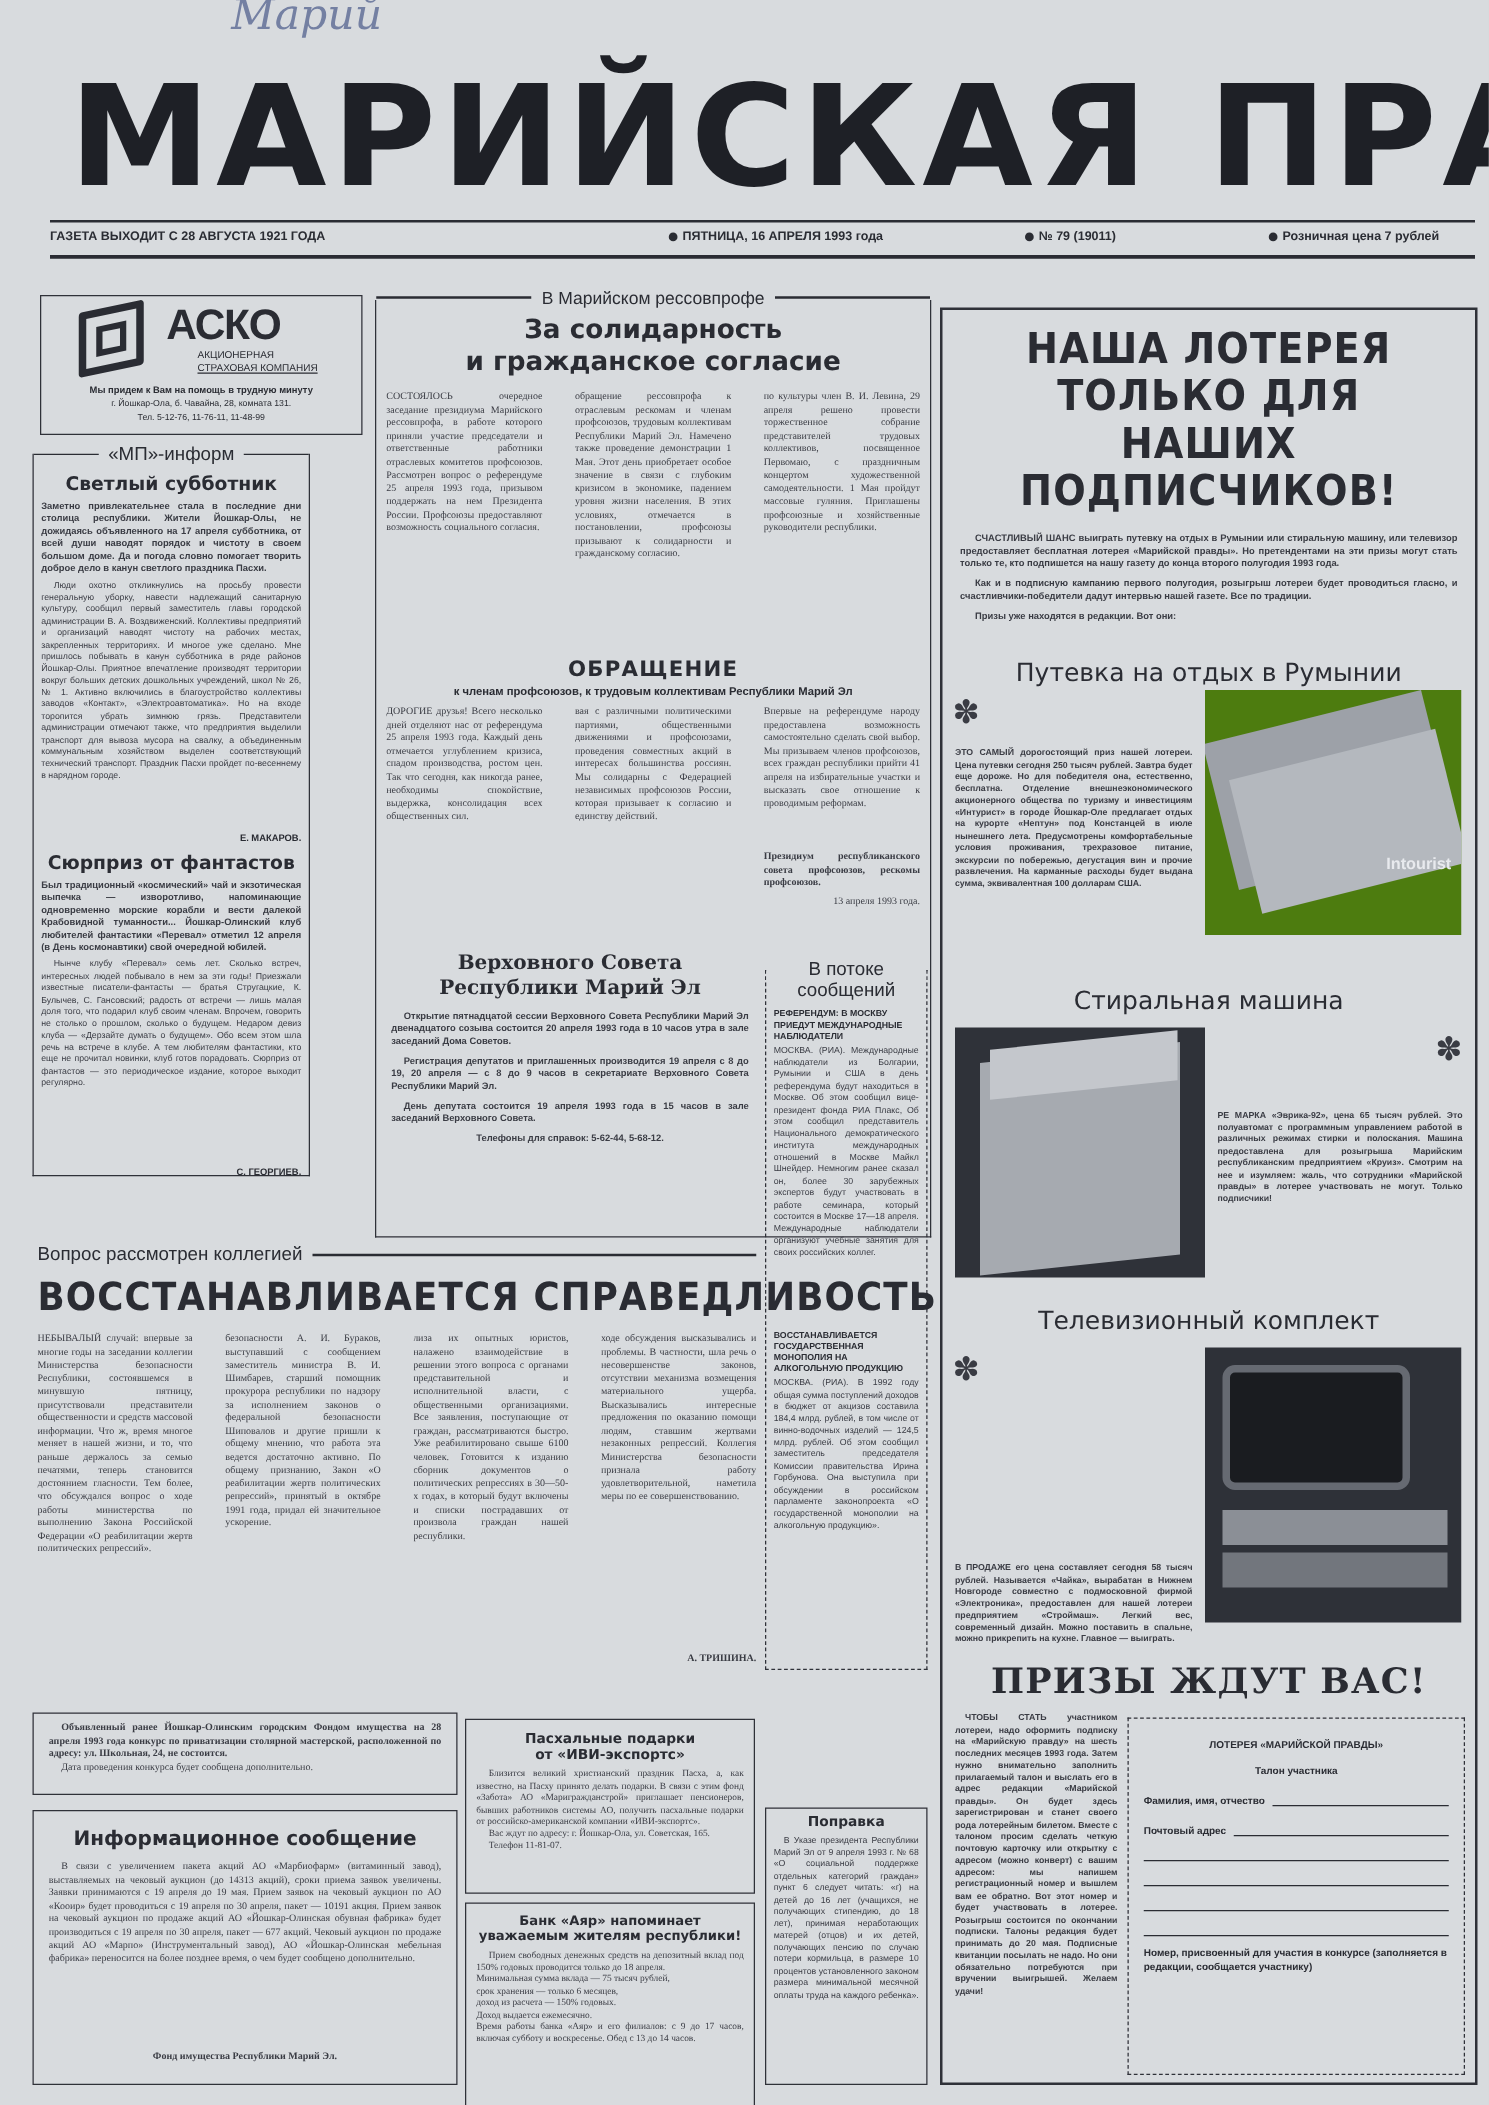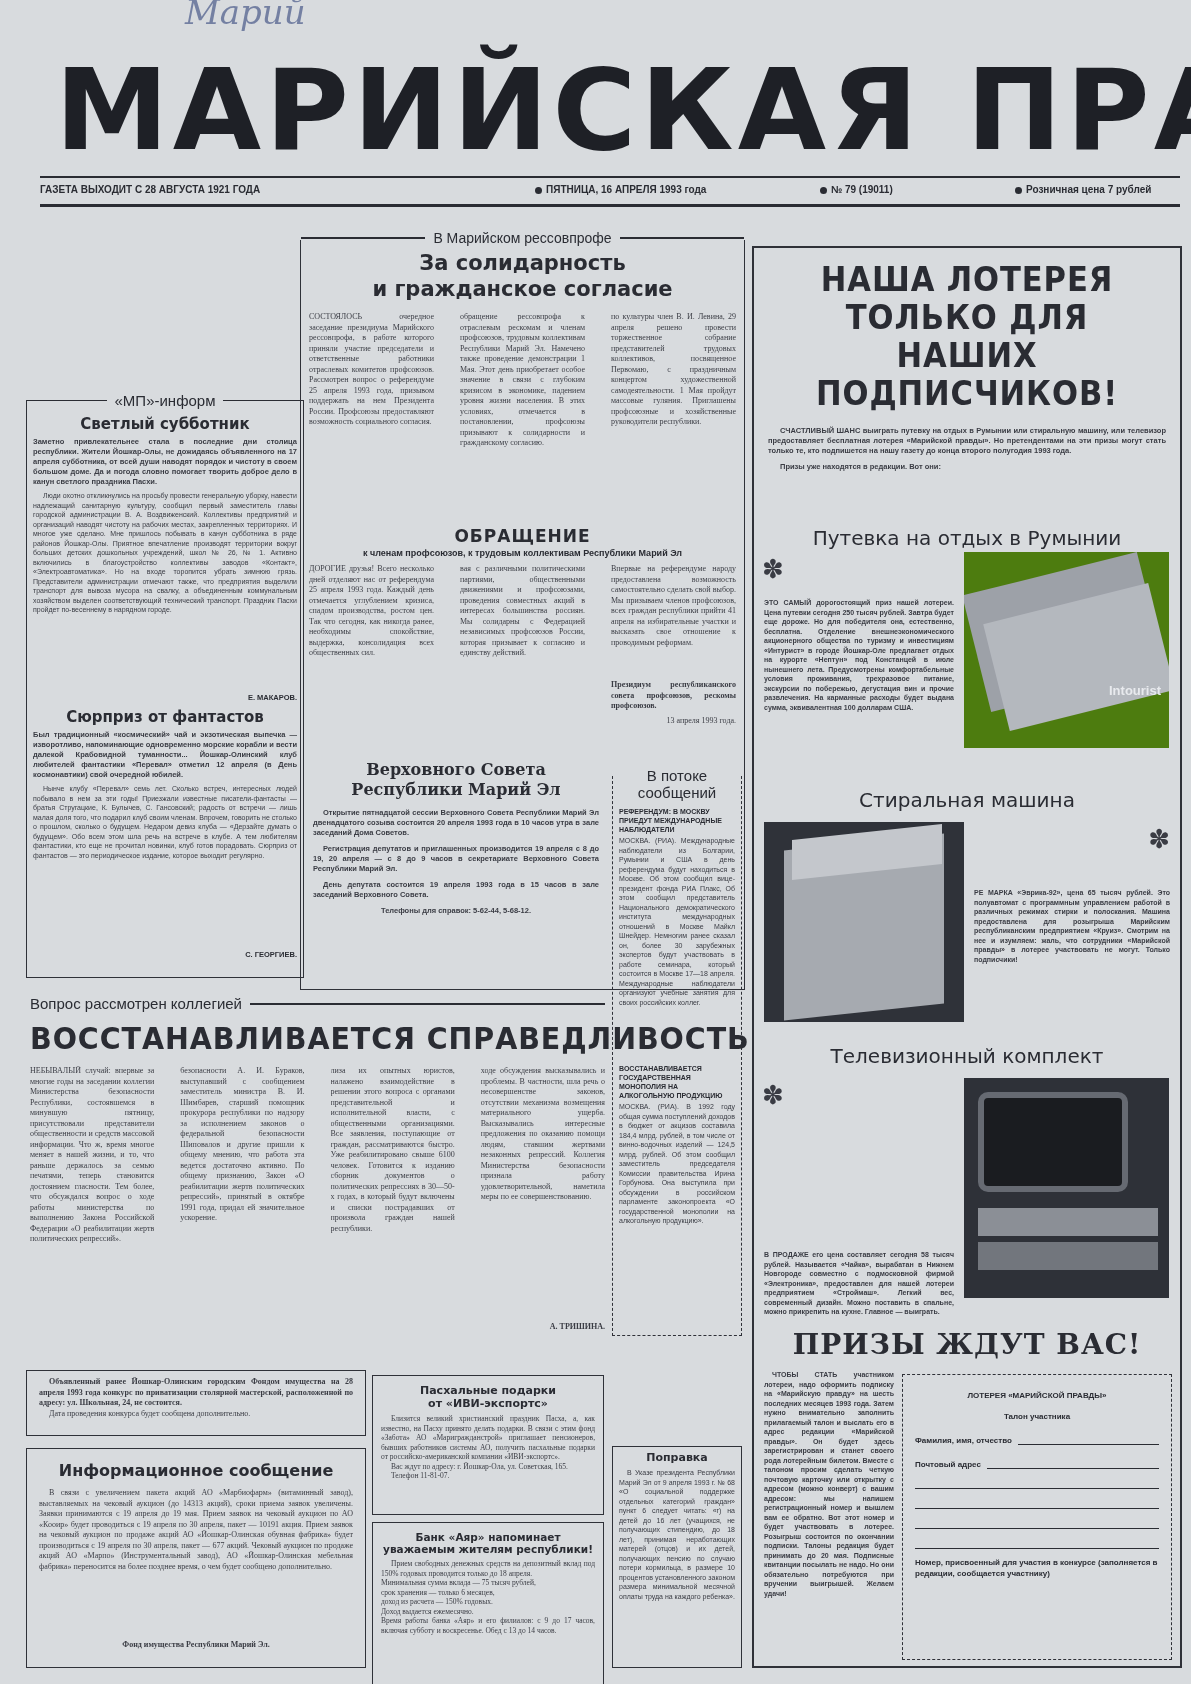--- a/index.html
+++ b/index.html
@@ -38,22 +38,33 @@
   <div class="masthead">МАРИЙСКАЯ ПРАВДА</div>
   <div class="rule" style="left:40px;top:176px;width:1140px;height:2px;"></div>
   <div class="infoline">
     <span style="left:0;">ГАЗЕТА ВЫХОДИТ С 28 АВГУСТА 1921 ГОДА</span>
     <span style="left:495px;"><i class="dot"></i><b>ПЯТНИЦА, 16 АПРЕЛЯ 1993 года</b></span>
     <span style="left:780px;"><i class="dot"></i><b>№ 79 (19011)</b></span>
     <span style="left:975px;"><i class="dot"></i><b>Розничная цена 7 рублей</b></span>
   </div>
   <div class="rule" style="left:40px;top:204px;width:1140px;height:3px;"></div>
 
-
-  <div class="box" style="left:26px;top:400px;width:278px;height:578px;border-top:none;">
+  <div class="box" style="left:32px;top:236px;width:258px;height:112px;">
+    <div style="position:absolute;left:30px;top:8px;width:52px;height:52px;border:6px solid #2a2c33;transform:skewY(-12deg);border-radius:3px;">
+      <div style="position:absolute;left:8px;top:8px;width:24px;height:24px;border:5px solid #2a2c33;"></div>
+    </div>
+    <div style="position:absolute;left:100px;top:4px;font-size:34px;font-weight:bold;letter-spacing:-1px;">АСКО</div>
+    <div style="position:absolute;left:125px;top:42px;font-size:8px;">АКЦИОНЕРНАЯ</div>
+    <div style="position:absolute;left:125px;top:53px;font-size:8px;text-decoration:underline;">СТРАХОВАЯ КОМПАНИЯ</div>
+    <div style="position:absolute;left:0;right:0;top:70px;font-size:7.5px;font-weight:bold;text-align:center;">Мы придем к Вам на помощь в трудную минуту</div>
+    <div style="position:absolute;left:0;right:0;top:83px;font-size:7px;text-align:center;">г. Йошкар-Ола, б. Чавайна, 28, комната 131.</div>
+    <div style="position:absolute;left:0;right:0;top:94px;font-size:7px;text-align:center;">Тел. 5-12-76, 11-76-11, 11-48-99</div>
+  </div>
+
+  <div class="box" style="left:26px;top:363px;width:222px;height:578px;border-top:none;">
     <div class="rubric" style="margin-top:-8px;">
         <span>«МП»-информ</span>
       </div>
     <div class="h-sans" style="font-size:15px;margin:6px 0 4px;">Светлый субботник</div>
     <div class="small" style="padding:0 6px;font-weight:bold;">Заметно привлекательнее стала в последние дни столица республики. Жители Йошкар-Олы, не дожидаясь объявленного на 17 апреля субботника, от всей души наводят порядок и чистоту в своем большом доме. Да и погода словно помогает творить доброе дело в канун светлого праздника Пасхи.</div>
     <div class="tiny" style="padding:4px 6px 0;text-indent:10px;height:206px;overflow:hidden;">Люди охотно откликнулись на просьбу провести генеральную уборку, навести надлежащий санитарную культуру, сообщил первый заместитель главы городской администрации В. А. Воздвиженский. Коллективы предприятий и организаций наводят чистоту на рабочих местах, закрепленных территориях. И многое уже сделано. Мне пришлось побывать в канун субботника в ряде районов Йошкар-Олы. Приятное впечатление производят территории вокруг больших детских дошкольных учреждений, школ № 26, № 1. Активно включились в благоустройство коллективы заводов «Контакт», «Электроавтоматика». Но на входе торопится убрать зимнюю грязь. Представители администрации отмечают также, что предприятия выделили транспорт для вывоза мусора на свалку, а объединенным коммунальным хозяйством выделен соответствующий технический транспорт. Праздник Пасхи пройдет по-весеннему в нарядном городе.</div>
     <div class="sig" style="padding:0 6px;">Е. МАКАРОВ.</div>
     <div class="h-sans" style="font-size:15px;margin:6px 0 4px;">Сюрприз от фантастов</div>
     <div class="small" style="padding:0 6px;font-weight:bold;">Был традиционный «космический» чай и экзотическая выпечка — изворотливо, напоминающие одновременно морские корабли и вести далекой Крабовидной туманности... Йошкар-Олинский клуб любителей фантастики «Перевал» отметил 12 апреля (в День космонавтики) свой очередной юбилей.</div>
     <div class="tiny" style="padding:4px 6px 0;text-indent:10px;height:170px;overflow:hidden;">Нынче клубу «Перевал» семь лет. Сколько встреч, интересных людей побывало в нем за эти годы! Приезжали известные писатели-фантасты — братья Стругацкие, К. Булычев, С. Гансовский; радость от встречи — лишь малая доля того, что подарил клуб своим членам. Впрочем, говорить не столько о прошлом, сколько о будущем. Недаром девиз клуба — «Дерзайте думать о будущем». Обо всем этом шла речь на встрече в клубе. А тем любителям фантастики, кто еще не прочитал новинки, клуб готов порадовать. Сюрприз от фантастов — это периодическое издание, которое выходит регулярно.</div>
@@ -157,20 +168,21 @@
   <div class="box" style="left:612px;top:1446px;width:130px;height:222px;padding:4px 6px;">
     <div class="h-sans" style="font-size:11px;margin-bottom:4px;">Поправка</div>
     <div class="tiny" style="text-indent:8px;height:196px;overflow:hidden;">В Указе президента Республики Марий Эл от 9 апреля 1993 г. № 68 «О социальной поддержке отдельных категорий граждан» пункт 6 следует читать: «г) на детей до 16 лет (учащихся, не получающих стипендию, до 18 лет), принимая неработающих матерей (отцов) и их детей, получающих пенсию по случаю потери кормильца, в размере 10 процентов установленного законом размера минимальной месячной оплаты труда на каждого ребенка».</div>
   </div>
 
   <div class="box" style="left:752px;top:246px;width:430px;height:1422px;border-width:2px;">
     <div class="h-sans" style="font-size:34px;line-height:38px;margin-top:12px;letter-spacing:1px;transform:scaleX(.9);">НАША ЛОТЕРЕЯ</div>
     <div class="h-sans" style="font-size:34px;line-height:38px;letter-spacing:1px;transform:scaleX(.9);">ТОЛЬКО ДЛЯ НАШИХ</div>
     <div class="h-sans" style="font-size:34px;line-height:38px;letter-spacing:1px;transform:scaleX(.9);">ПОДПИСЧИКОВ!</div>
     <div class="small" style="padding:14px 14px 0;font-weight:bold;text-indent:12px;">СЧАСТЛИВЫЙ ШАНС выиграть путевку на отдых в Румынии или стиральную машину, или телевизор предоставляет бесплатная лотерея «Марийской правды». Но претендентами на эти призы могут стать только те, кто подпишется на нашу газету до конца второго полугодия 1993 года.</div>
+    <div class="small" style="padding:6px 14px 0;font-weight:bold;text-indent:12px;">Как и в подписную кампанию первого полугодия, розыгрыш лотереи будет проводиться гласно, и счастливчики-победители дадут интервью нашей газете. Все по традиции.</div>
     <div class="small" style="padding:6px 14px 0;font-weight:bold;text-indent:12px;">Призы уже находятся в редакции. Вот они:</div>
 
     <div class="h-sans" style="position:absolute;left:0;right:0;top:278px;font-size:20px;font-weight:normal;">Путевка на отдых в Румынии</div>
     <div class="flower" style="left:8px;top:308px;">✽</div>
     <div class="tiny" style="position:absolute;left:10px;top:350px;width:190px;font-weight:bold;">ЭТО САМЫЙ дорогостоящий приз нашей лотереи. Цена путевки сегодня 250 тысяч рублей. Завтра будет еще дороже. Но для победителя она, естественно, бесплатна. Отделение внешнеэкономического акционерного общества по туризму и инвестициям «Интурист» в городе Йошкар-Оле предлагает отдых на курорте «Нептун» под Констанцей в июле нынешнего лета. Предусмотрены комфортабельные условия проживания, трехразовое питание, экскурсии по побережью, дегустация вин и прочие развлечения. На карманные расходы будет выдана сумма, эквивалентная 100 долларам США.</div>
     <div class="photo" style="left:210px;top:304px;width:205px;height:196px;">
       <div style="position:absolute;left:10px;top:20px;width:180px;height:120px;background:#9da1a8;transform:rotate(-14deg);"></div>
       <div style="position:absolute;left:30px;top:50px;width:170px;height:110px;background:#b4b8be;transform:rotate(-14deg);"></div>
       <div style="position:absolute;right:8px;bottom:50px;color:#e8eaee;font-weight:bold;font-size:13px;">Intourist</div>
     </div>

